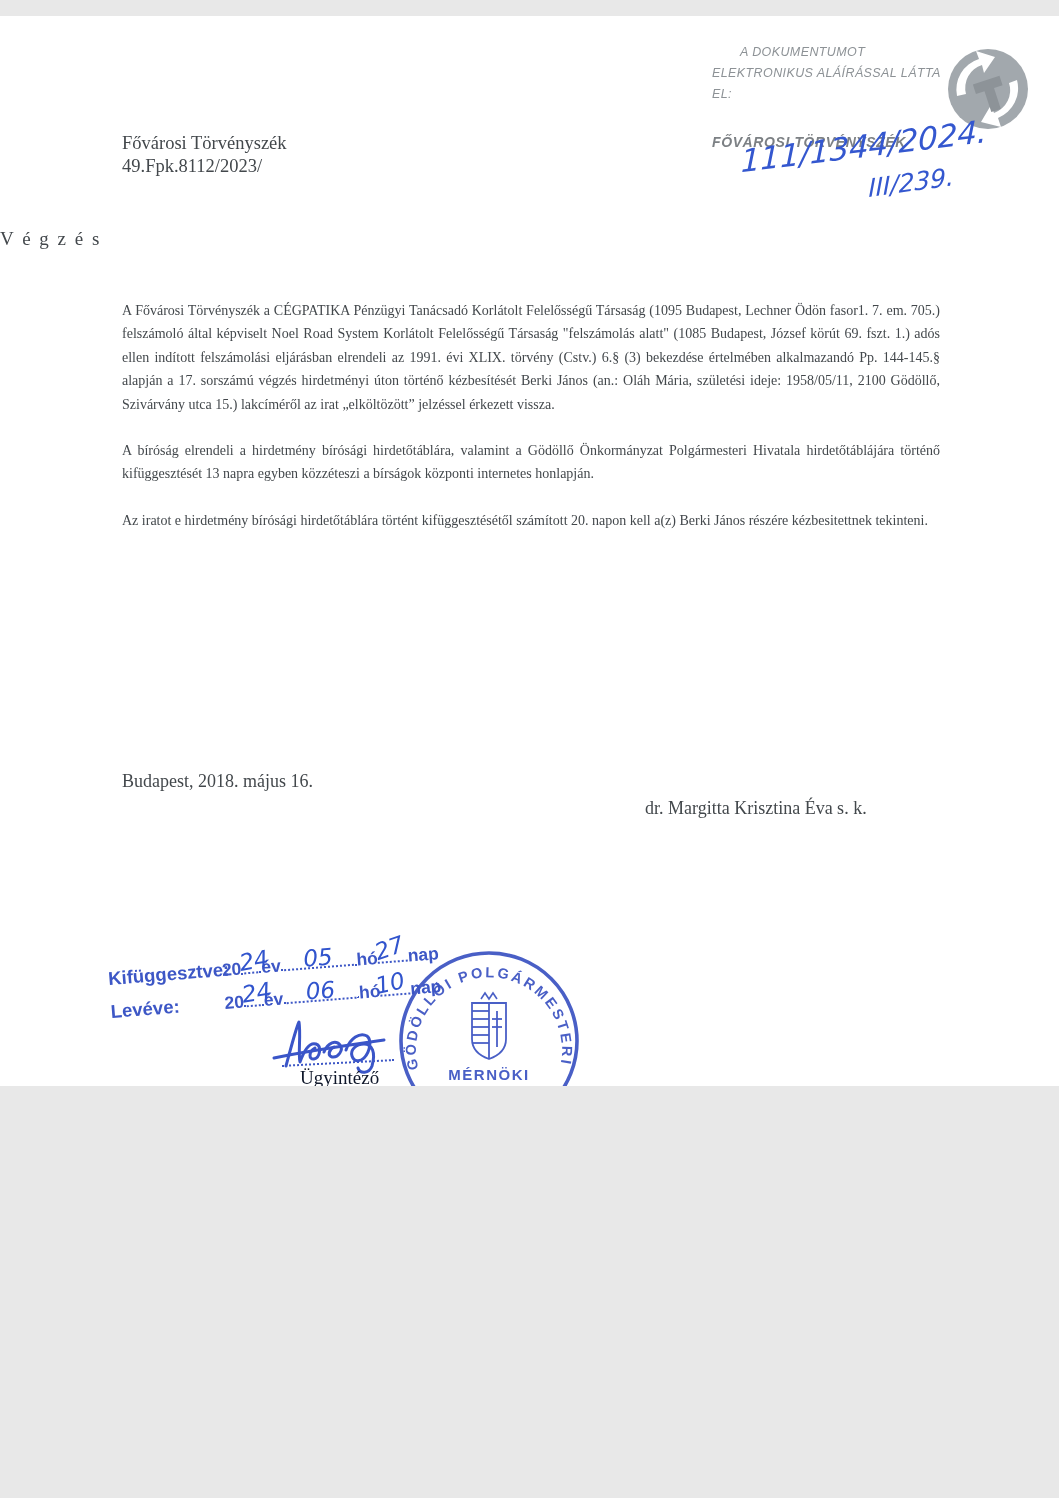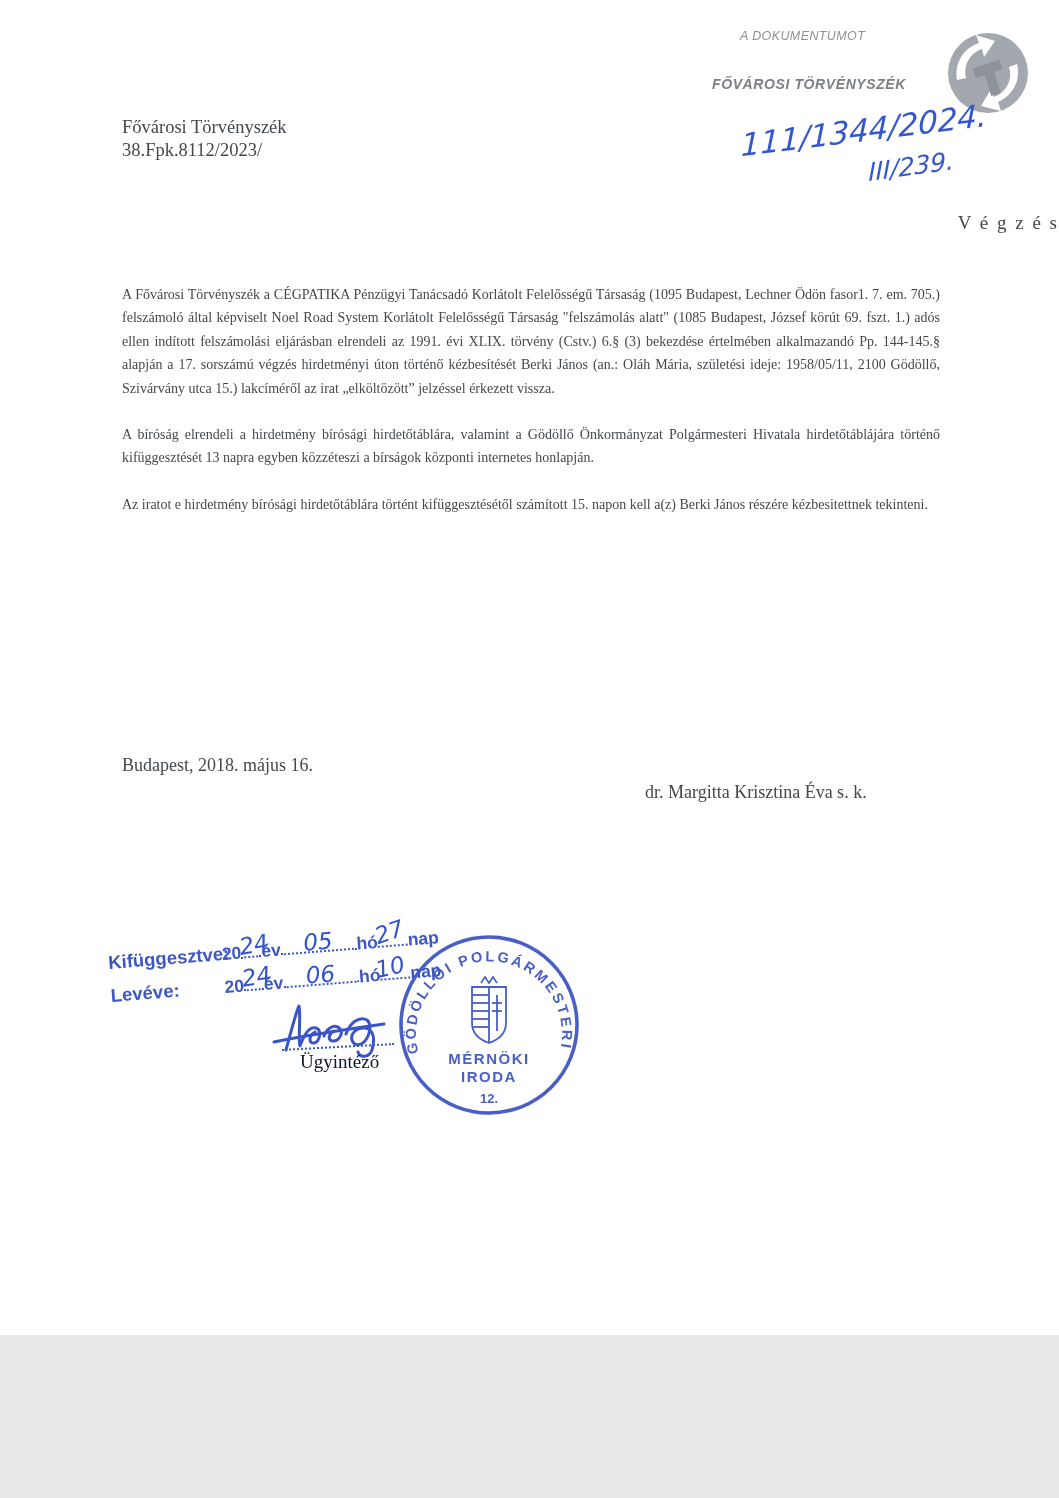--- a/index.html
+++ b/index.html
@@ -1,19 +1,19 @@
 <!DOCTYPE html>
 <html><head>
 <meta charset="utf-8">
 <style>
   html,body{margin:0;padding:0;background:#e8e8e8;}
   .page{
     position:relative;
-    width:1059px;height:1335px;
-    margin:0 auto;
+    width:1059px;height:1070px;
+    margin:16px auto;
     background:#ffffff;
     font-family:"Liberation Serif", serif;
     color:#43484c;
     overflow:hidden;
   }
   
   .esign{
     position:absolute;top:26px;left:712px;width:230px;
     font-family:"Liberation Sans", sans-serif;
     font-style:italic;color:#8d9296;font-size:12.5px;line-height:21px;
@@ -25,21 +25,21 @@
     letter-spacing:.6px;
   }
   .logo{position:absolute;top:28px;left:943px;}
   .hw{position:absolute;color:#3457cf;font-family:"DejaVu Sans", sans-serif;
       font-style:italic;white-space:nowrap;}
   .hw-case{top:112px;left:740px;font-size:31px;transform:rotate(-7deg) skewX(-8deg);}
   .hw-sub{top:152px;left:868px;font-size:25px;transform:rotate(-8deg) skewX(-8deg);}
   
   .header{position:absolute;top:116px;left:122px;font-size:18.5px;line-height:23px;}
   
-  .title{position:absolute;top:212px;left:0;width:1059px;text-align:right;
+  .title{position:absolute;top:212px;left:0;width:1059px;text-align:left;
          font-size:19px;letter-spacing:2px;}
   
   .body-block{position:absolute;top:283px;left:122px;width:818px;
               font-size:14px;line-height:23.4px;}
   .body-block p{margin:0 0 23px 0;text-align:justify;}
   .date-line{position:absolute;top:755px;left:122px;font-size:18px;}
   .sig-block{position:absolute;top:781px;left:645px;width:340px;
              font-size:18px;line-height:23.5px;}
   
   .posting{
@@ -63,44 +63,45 @@
          font-size:19px;font-family:"Liberation Serif", serif;}
   .round-stamp{position:absolute;top:931px;left:395px;}
 </style>
 </head>
 <body>
 
 <div class="page">
 
   <div class="esign">
     <div class="l1">A DOKUMENTUMOT</div>
+    <div class="l2">ELEKTRONIKUS ALÁÍRÁSSAL LÁTTA EL:</div>
     <div class="court">FŐVÁROSI TÖRVÉNYSZÉK</div>
   </div>
 
   <svg class="logo" width="90" height="90" viewBox="0 0 90 90">
     <circle cx="45" cy="45" r="40" fill="#a2a8ad"></circle>
     <path d="M14,52 A32,32 0 0 1 36,15 L33,7 L52,13 L41,29 L39,21 A24,24 0 0 0 23,50 Z" fill="#ffffff"></path>
     <path d="M74,36 A32,32 0 0 1 55,74 L58,83 L38,78 L48,61 L51,69 A24,24 0 0 0 66,39 Z" fill="#ffffff"></path>
     <path d="M32,36 h28 v10 h-9 v22 h-10 v-22 h-9 z" fill="#8d9398" transform="rotate(-18 45 45)"></path>
   </svg>
 
   <div class="hw hw-case">111/1344/2024.</div>
   <div class="hw hw-sub">III/239.</div>
 
   <div class="header">
     <div>Fővárosi Törvényszék</div>
-    <div>38.Fpk.8112/2023/</div>
+    <div>49.Fpk.8112/2023/</div>
   </div>
 
   <div class="title">V é g z é s</div>
 
   <div class="body-block">
     <p>A Fővárosi Törvényszék a CÉGPATIKA Pénzügyi Tanácsadó Korlátolt Felelősségű Társaság (1095 Budapest, Lechner Ödön fasor1. 7. em. 705.) felszámoló által képviselt Noel Road System Korlátolt Felelősségű Társaság "felszámolás alatt" (1085 Budapest, József körút 69. fszt. 1.) adós ellen indított felszámolási eljárásban elrendeli az 1991. évi XLIX. törvény (Cstv.) 6.§ (3) bekezdése értelmében alkalmazandó Pp. 144-145.§ alapján a 17. sorszámú végzés hirdetményi úton történő kézbesítését Berki János (an.: Oláh Mária, születési ideje: 1958/05/11, 2100 Gödöllő, Szivárvány utca 15.) lakcíméről  az irat „elköltözött” jelzéssel érkezett vissza.</p>
     <p>A bíróság elrendeli a hirdetmény bírósági hirdetőtáblára, valamint a Gödöllő Önkormányzat Polgármesteri Hivatala hirdetőtáblájára történő kifüggesztését 13 napra egyben közzéteszi a bírságok központi internetes honlapján.</p>
-    <p>Az iratot e hirdetmény bírósági hirdetőtáblára történt kifüggesztésétől számított 15. napon kell a(z) Berki János részére kézbesitettnek tekinteni.</p>
+    <p>Az iratot e hirdetmény bírósági hirdetőtáblára történt kifüggesztésétől számított 20. napon kell a(z) Berki János részére kézbesitettnek tekinteni.</p>
   </div>
 
   <div class="date-line">Budapest, 2018. május 16.</div>
 
   <div class="sig-block">
     <div>dr. Margitta Krisztina Éva s. k.</div>
   </div>
 
   <div class="posting">
     <div class="p-row">

